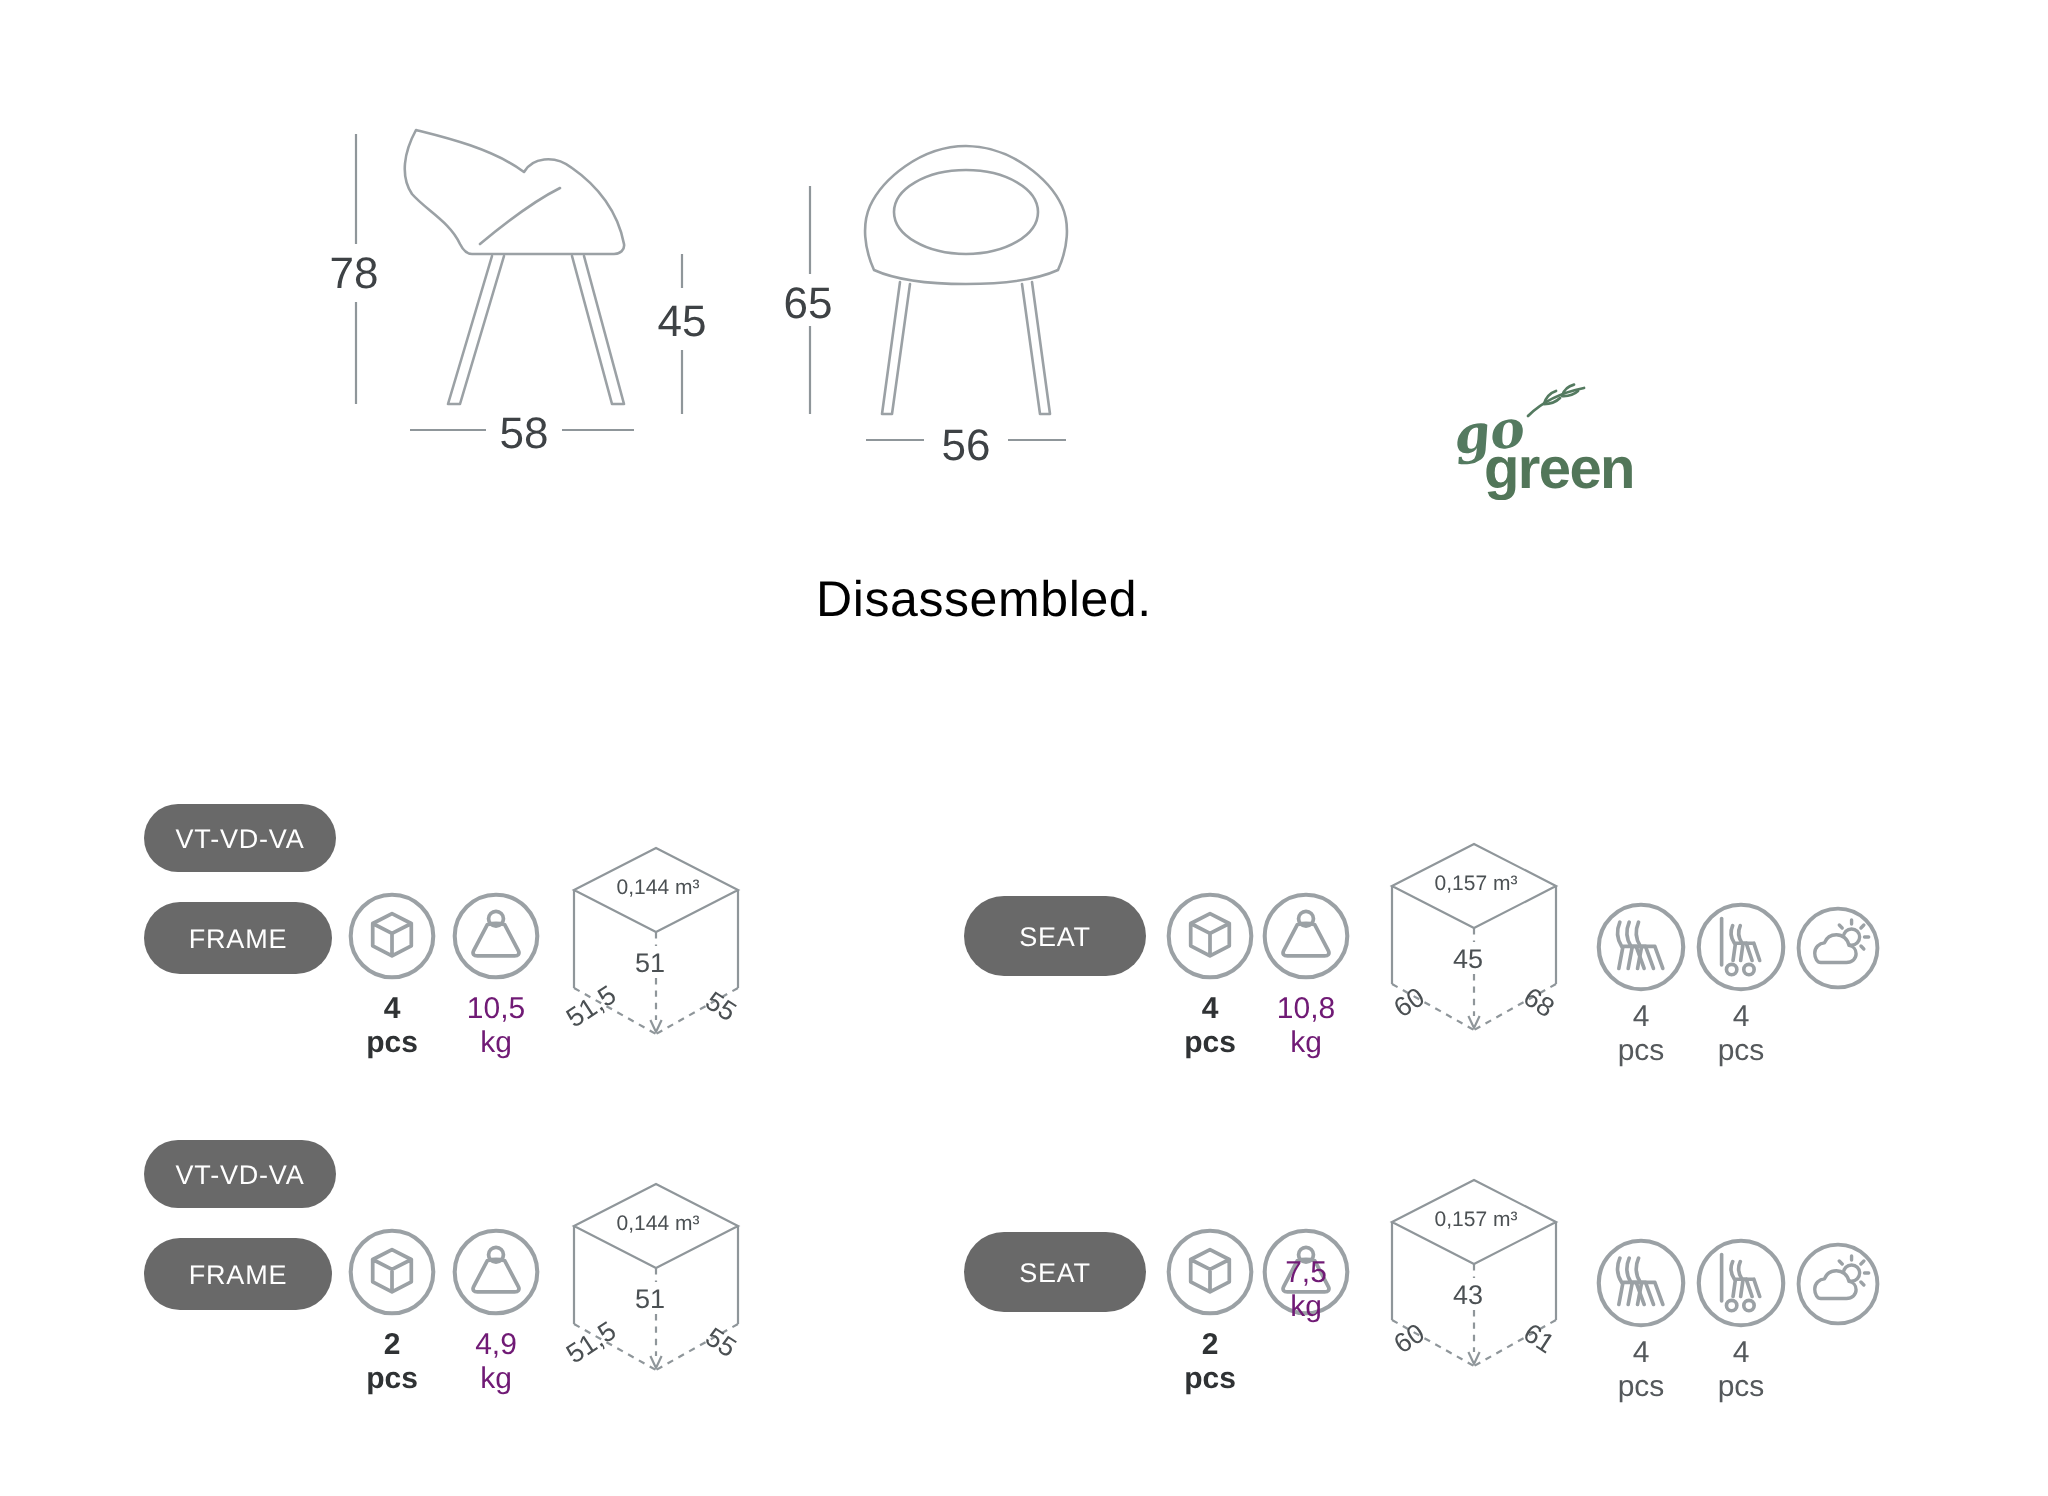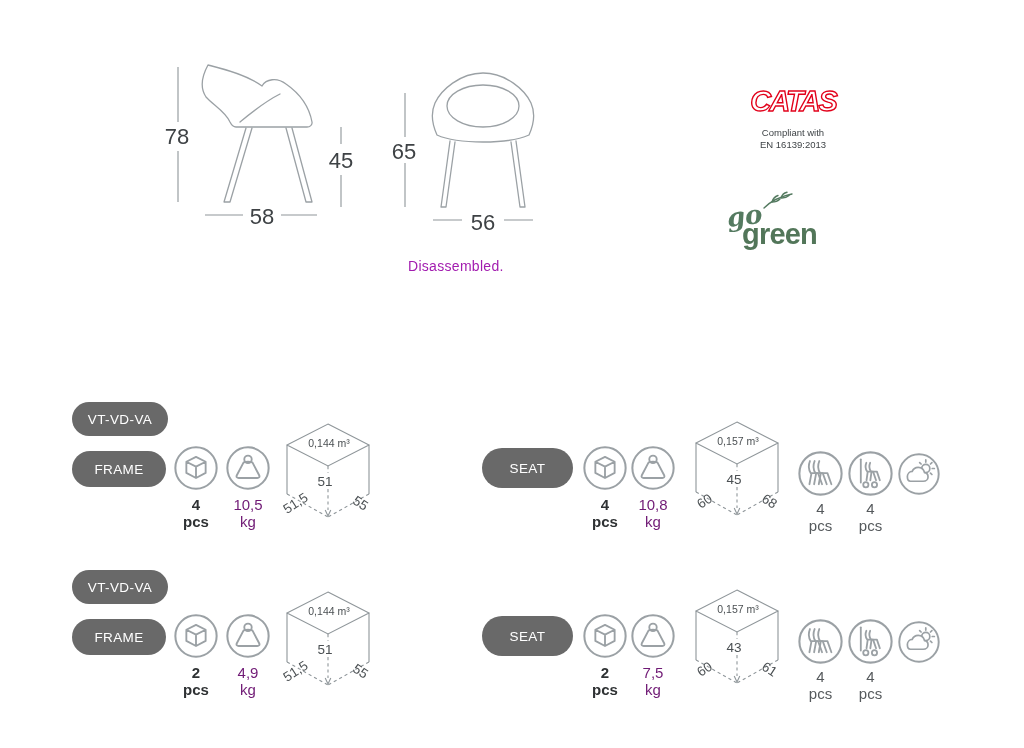--- a/index.html
+++ b/index.html
@@ -5,21 +5,21 @@
   html,body{margin:0;padding:0;background:#fff;}
   #sheet{position:relative;width:1024px;height:748px;background:#ffffff;overflow:hidden;
          font-family:"Liberation Sans",sans-serif;}
   .abs{position:absolute;}
 
   
   .art{stroke:#9ba1a5;stroke-width:1.3;fill:none;stroke-linecap:round;stroke-linejoin:round;}
   .dimline{stroke:#8f969a;stroke-width:1.1;fill:none;}
   .dimnum{font-family:"Liberation Sans",sans-serif;font-size:22px;fill:#3e4245;text-anchor:middle;}
 
-  .caption{font-size:14px;color:#a21caf;letter-spacing:0.3px;}
+  .caption{font-size:25px;color:#000000;letter-spacing:0.3px;margin-top:28px;}
 
   
   .catas-block{width:118px;text-align:center;}
   .catas-sub{font-size:9.5px;line-height:11.5px;color:#3f4447;margin-top:5px;}
 
   
   .badge{position:absolute;background:#696969;color:#ffffff;border-radius:20px;
          display:flex;align-items:center;justify-content:center;
          font-size:13.5px;font-weight:normal;letter-spacing:0.4px;}
 
@@ -114,29 +114,20 @@
       <ellipse cx="95" cy="46" rx="36" ry="21"></ellipse>
       <path d="M62,81 L53,147 M67,82 L58,147 M53,147 H58"></path>
       <path d="M123,82 L132,147 M128,81 L137,147 M132,147 H137"></path>
     </g>
     <text class="dimnum" x="16" y="99">65</text>
     <text class="dimnum" x="95" y="170">56</text>
   </svg>
 
   <div class="abs caption" style="left:408px;top:258px">Disassembled.</div>
 
-  <div class="abs catas-block" style="left:734px;top:84px">
-    <svg width="118" height="34" viewBox="0 0 118 34">
-      <text x="59" y="27" text-anchor="middle" font-family="Liberation Sans, sans-serif" font-size="29" font-weight="bold" font-style="italic" letter-spacing="-2" fill="none" stroke="#e2001a" stroke-width="1.4">CATAS</text>
-    </svg>
-    <div class="catas-sub">
-      <div>Compliant with</div>
-      <div>EN 16139:2013</div>
-    </div>
-  </div>
 
   <svg class="abs" style="left:720px;top:190px" width="120" height="60" viewBox="0 0 120 60">
     <g stroke="#547a60" stroke-width="1.4" fill="none" stroke-linecap="round">
       <path d="M44,18 C52,10 62,6 72,4"></path>
       <path d="M52,12 C53,8.5 55,6.5 58,5.5 M52,12 C55.5,12 58,11 60,9"></path>
       <path d="M61,8 C62,4.8 64,3 67,2.3 M61,8 C64.5,8.2 67,7.3 69,5.5"></path>
     </g>
     <text x="8" y="37" font-family="DejaVu Serif, serif" font-style="italic" font-weight="bold" font-size="26" fill="#547a60" transform="rotate(-7 8 37)">go</text>
     <text x="22" y="54" font-family="Liberation Sans, sans-serif" font-weight="bold" font-size="29" letter-spacing="-0.8" fill="#527659">green</text>
   </svg>
@@ -245,21 +236,21 @@
   <svg class="icon-svg" style="left:583px;top:614px" width="44" height="44" viewBox="0 0 26 26">
       <use href="#i-cube"></use>
     </svg>
   <svg class="icon-svg" style="left:631px;top:614px" width="44" height="44" viewBox="0 0 26 26">
       <use href="#i-weight"></use>
     </svg>
   <div class="count count-b" style="left:579px;top:664px;width:52px">
     <div>2</div>
       <div>pcs</div>
   </div>
-  <div class="count count-g" style="left:627px;top:664px;width:52px">
+  <div class="count count-g" style="left:627px;top:628px;width:52px">
     <div>7,5</div>
       <div>kg</div>
   </div>
   <svg class="abs" style="left:690px;top:587px" width="94" height="102" viewBox="0 0 94 102">
     <g class="dimline">
       <path d="M47,3 L88,24 L47,45 L6,24 Z M6,24 V73 M88,24 V73"></path>
       <path class="dash" d="M6,73 L47,96 M88,73 L47,96 M47,45 V52 M47,68 V89"></path>
       <path d="M44.2,89 L47,95 L49.8,89"></path>
     </g>
     <text class="cubetxt vol" x="48" y="26">0,157 m³</text>

